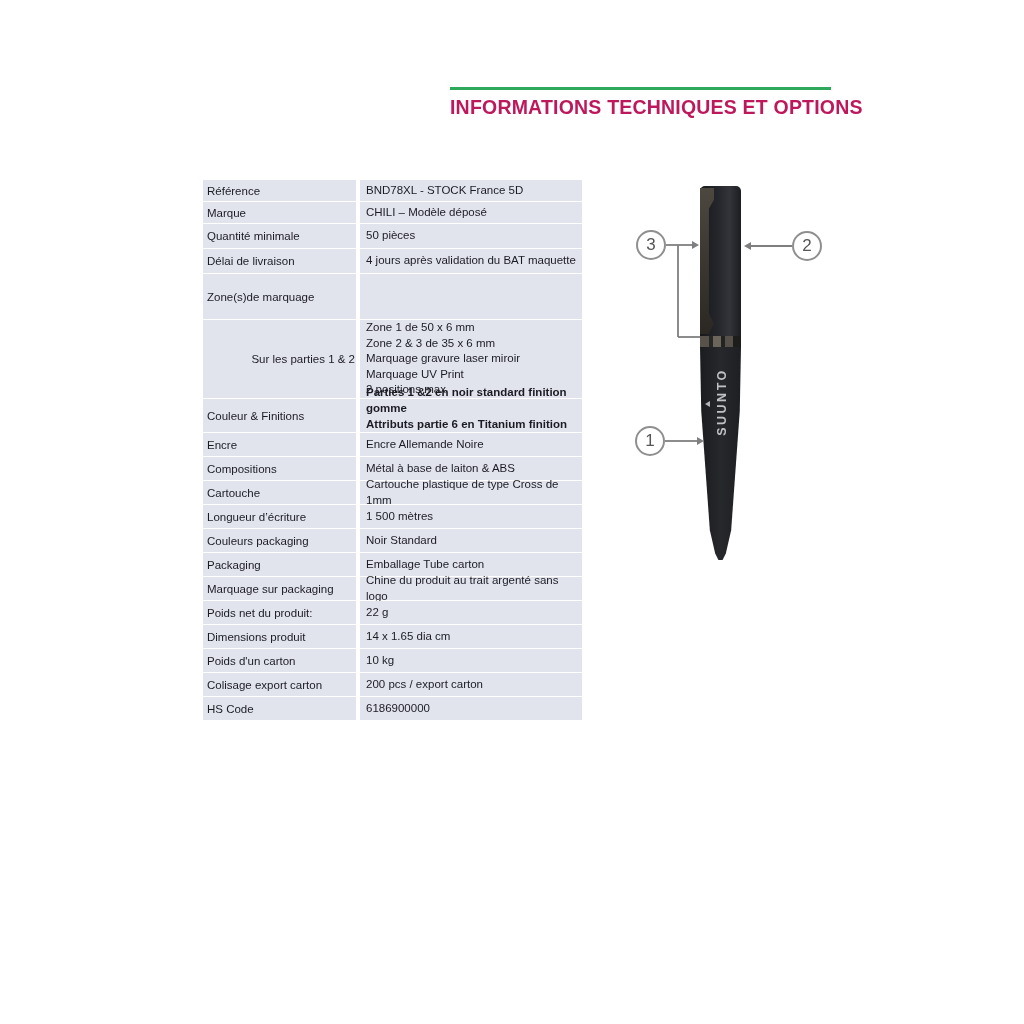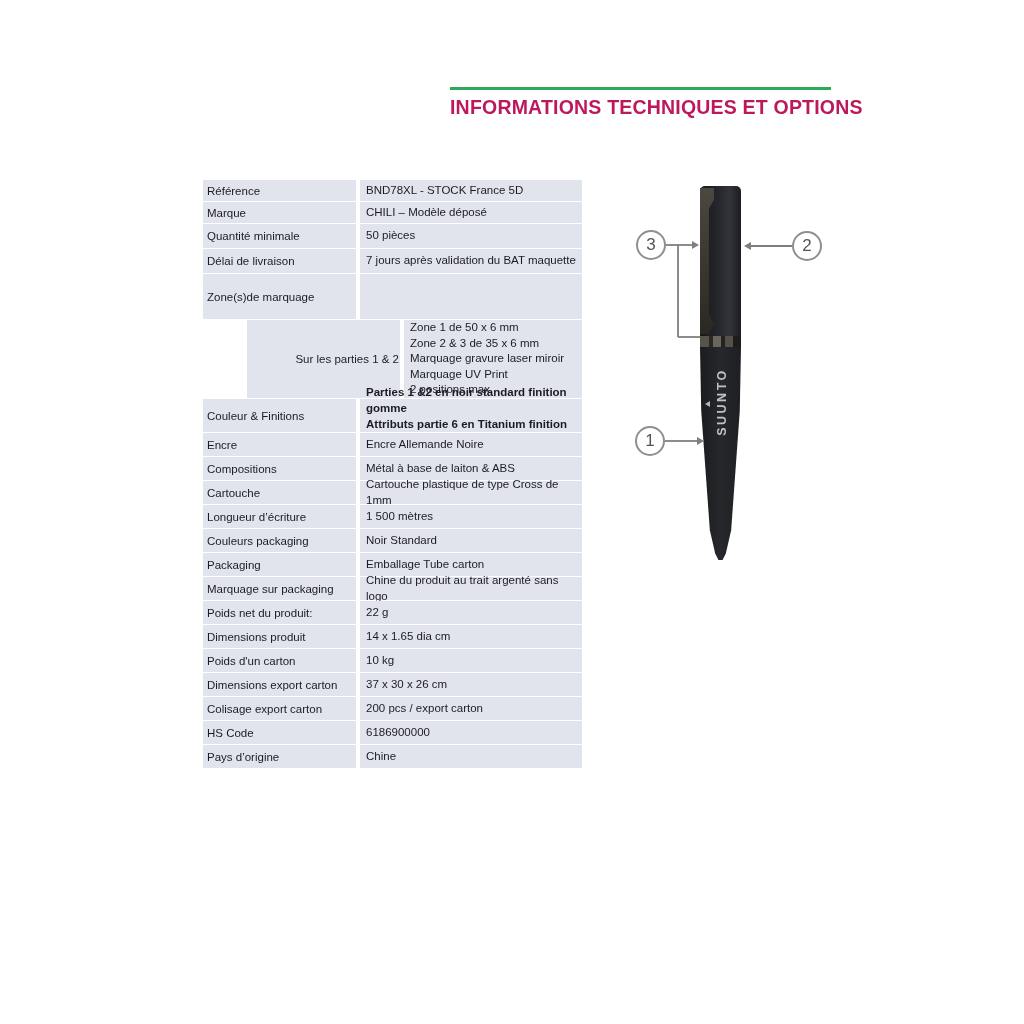--- a/index.html
+++ b/index.html
@@ -31,21 +31,21 @@
     padding-left:6px;box-sizing:border-box;line-height:15.5px;
   }
   .row:nth-child(1){height:21px}
   .row:nth-child(2){height:21px}
   .row:nth-child(3){height:24px}
   .row:nth-child(4){height:24px}
   .row:nth-child(5){height:45px}
   .row:nth-child(6){height:78px}
   .row:nth-child(7){height:33px}
   .row:nth-child(n+8){height:23px}
-  .row:nth-child(6) .cell-label{justify-content:flex-end;text-align:right;padding-right:1px;margin-left:44px;}
+  .row:nth-child(6) .cell-label{justify-content:flex-end;text-align:right;padding-right:1px;}
   .row:nth-child(7) .cell-value{line-height:16px;font-weight:bold;}
   
   .pen-cap{
     position:absolute;left:700px;top:186px;width:41px;height:150px;
     background:linear-gradient(90deg,#17181b,#26272c 45%,#33343a 72%,#1c1d20);
     border-radius:5px 5px 0 0;
   }
   .pen-clip{
     position:absolute;left:700px;top:188px;width:14px;height:146px;
     background:linear-gradient(180deg,#4c4840,#3a362f 55%,#2b2823);
@@ -104,21 +104,21 @@
       </div>
       <div class="row">
         <div class="cell cell-label">Quantité minimale</div>
         <div class="cell cell-value">
           <div>50 pièces</div>
         </div>
       </div>
       <div class="row">
         <div class="cell cell-label">Délai de livraison</div>
         <div class="cell cell-value">
-          <div>7 jours après validation du BAT maquette</div>
+          <div>4 jours après validation du BAT maquette</div>
         </div>
       </div>
       <div class="row">
         <div class="cell cell-label">Zone(s)de marquage</div>
         <div class="cell cell-value"></div>
       </div>
       <div class="row">
         <div class="cell cell-label">Sur les parties 1 &amp; 2</div>
         <div class="cell cell-value">
           <div>Zone 1 de 50 x 6 mm</div>
@@ -189,41 +189,29 @@
           <div>14 x 1.65 dia cm</div>
         </div>
       </div>
       <div class="row">
         <div class="cell cell-label">Poids d'un carton</div>
         <div class="cell cell-value">
           <div>10 kg</div>
         </div>
       </div>
       <div class="row">
-        <div class="cell cell-label">Dimensions export carton</div>
-        <div class="cell cell-value">
-          <div>37 x 30 x 26 cm</div>
-        </div>
-      </div>
-      <div class="row">
         <div class="cell cell-label">Colisage export carton</div>
         <div class="cell cell-value">
           <div>200 pcs / export carton</div>
         </div>
       </div>
       <div class="row">
         <div class="cell cell-label">HS Code</div>
         <div class="cell cell-value">
           <div>6186900000</div>
-        </div>
-      </div>
-      <div class="row">
-        <div class="cell cell-label">Pays d’origine</div>
-        <div class="cell cell-value">
-          <div>Chine</div>
         </div>
       </div>
     </div>
 
   <div class="pen-cap"></div>
   <div class="pen-clip"></div>
   <div class="pen-band"></div>
   <div class="pen-barrel"></div>
   <div class="pen-brand-mark"></div>
   <div class="pen-brand">SUUNTO</div>

